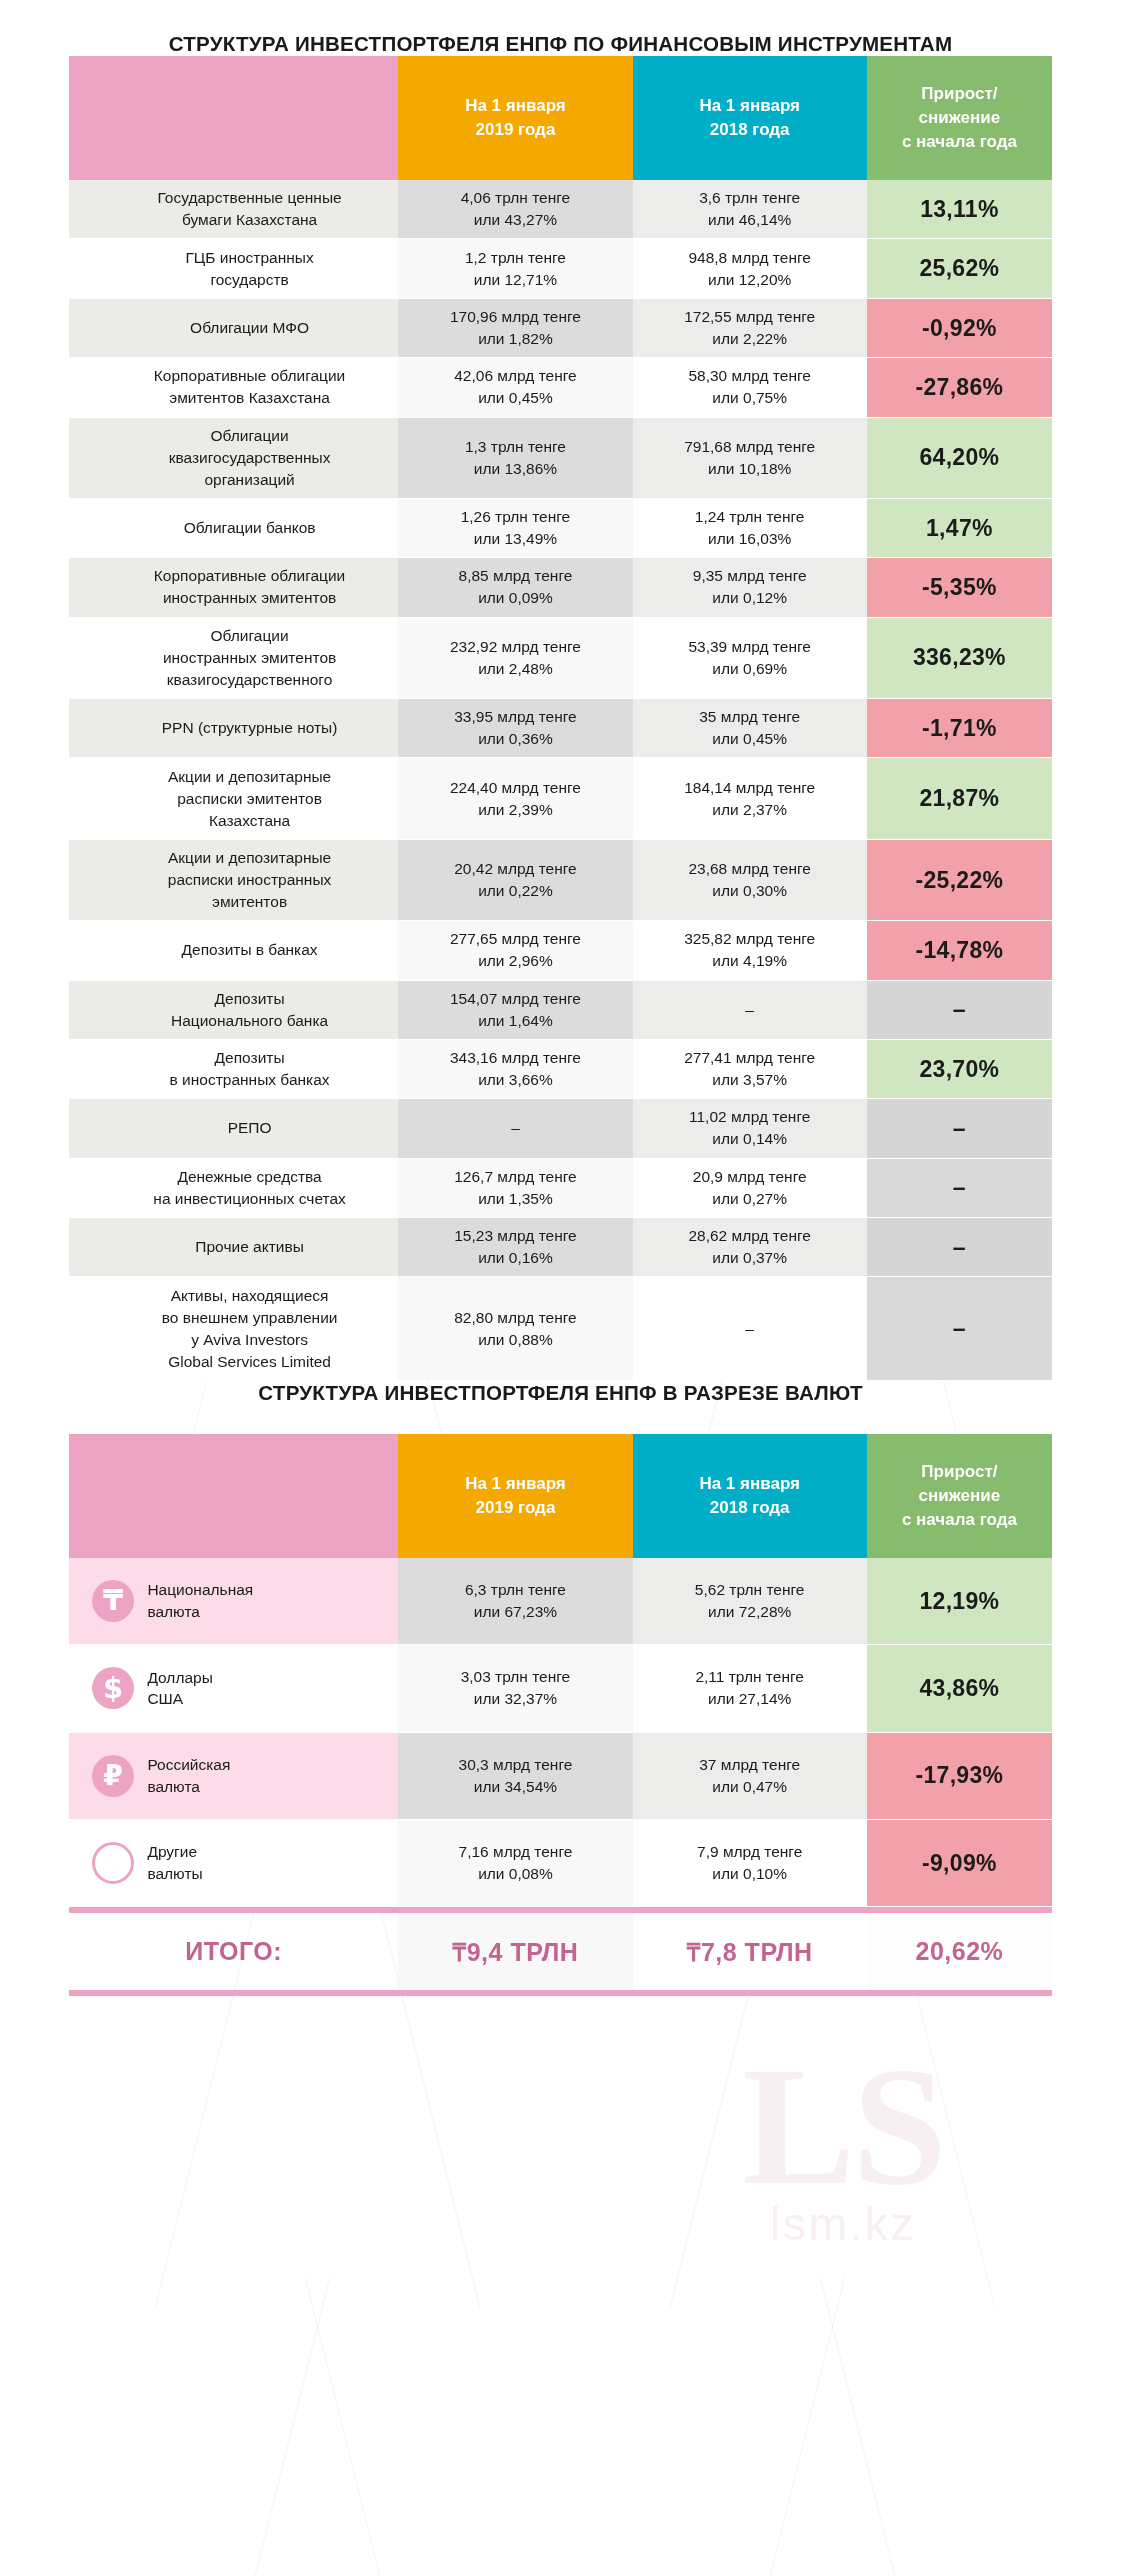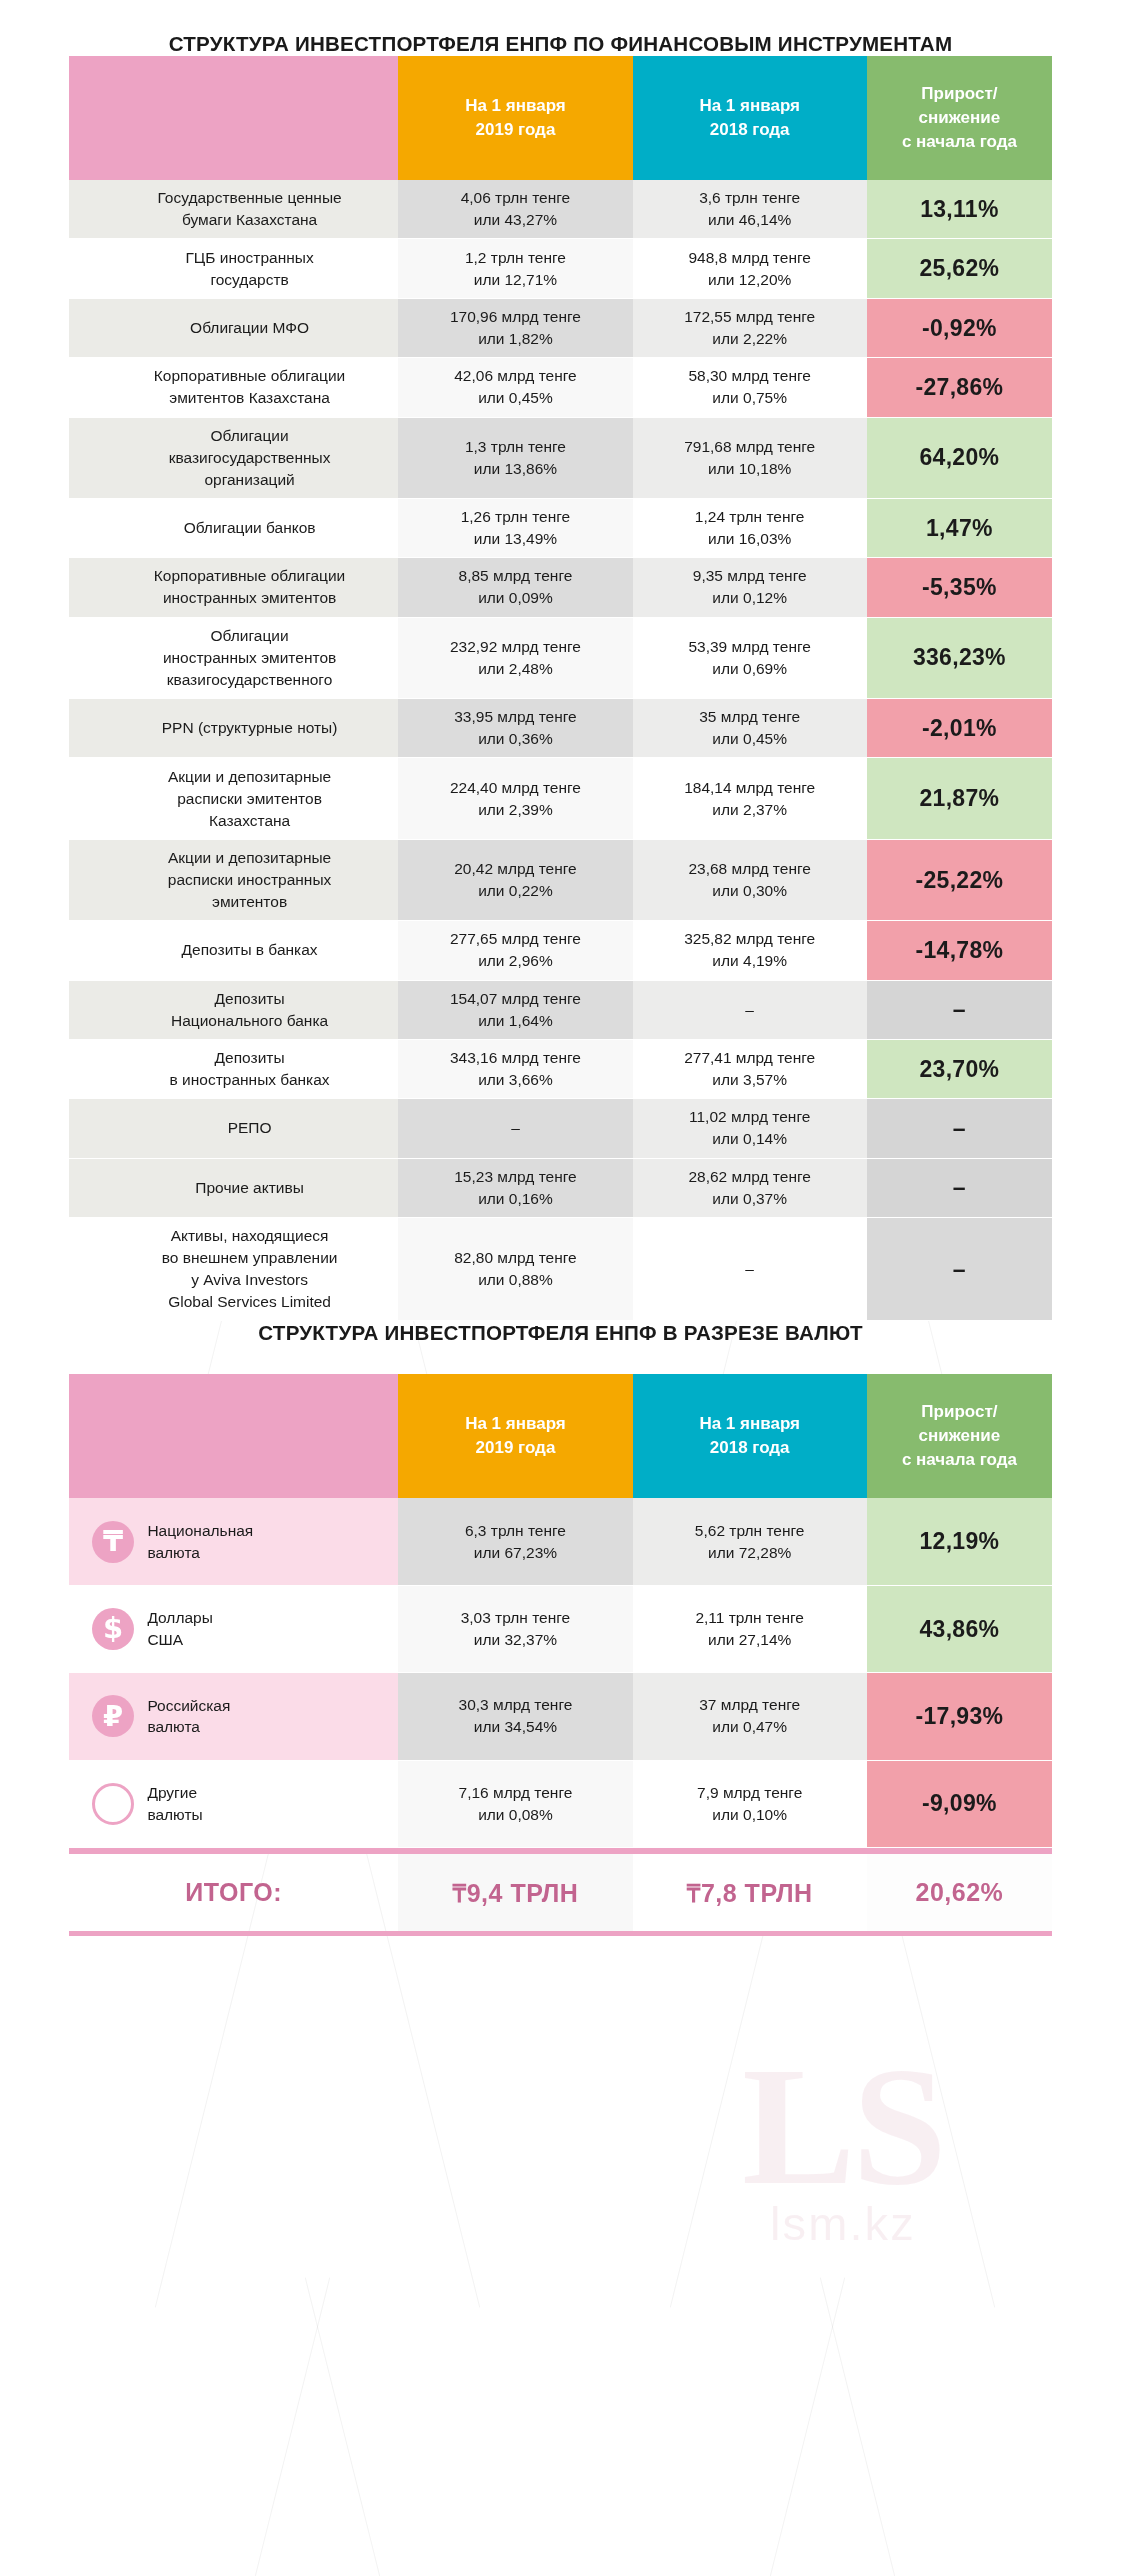--- a/index.html
+++ b/index.html
@@ -339,21 +339,21 @@
           <td class="val v2" style="white-space: pre-line;">53,39 млрд тенге
 или 0,69%</td>
           <td class="delta pos">336,23%</td>
         </tr>
         <tr class="odd">
           <td class="label" style="white-space: pre-line;">PPN (структурные ноты)</td>
           <td class="val v1" style="white-space: pre-line;">33,95 млрд тенге
 или 0,36%</td>
           <td class="val v2" style="white-space: pre-line;">35 млрд тенге
 или 0,45%</td>
-          <td class="delta neg">-2,01%</td>
+          <td class="delta neg">-1,71%</td>
         </tr>
         <tr class="even">
           <td class="label" style="white-space: pre-line;">Акции и депозитарные
 расписки эмитентов
 Казахстана</td>
           <td class="val v1" style="white-space: pre-line;">224,40 млрд тенге
 или 2,39%</td>
           <td class="val v2" style="white-space: pre-line;">184,14 млрд тенге
 или 2,37%</td>
           <td class="delta pos">21,87%</td>
@@ -391,20 +391,29 @@
 или 3,66%</td>
           <td class="val v2" style="white-space: pre-line;">277,41 млрд тенге
 или 3,57%</td>
           <td class="delta pos">23,70%</td>
         </tr>
         <tr class="odd">
           <td class="label" style="white-space: pre-line;">РЕПО</td>
           <td class="val v1" style="white-space: pre-line;">–</td>
           <td class="val v2" style="white-space: pre-line;">11,02 млрд тенге
 или 0,14%</td>
+          <td class="delta none">–</td>
+        </tr>
+        <tr class="even">
+          <td class="label" style="white-space: pre-line;">Денежные средства
+на инвестиционных счетах</td>
+          <td class="val v1" style="white-space: pre-line;">126,7 млрд тенге
+или 1,35%</td>
+          <td class="val v2" style="white-space: pre-line;">20,9 млрд тенге
+или 0,27%</td>
           <td class="delta none">–</td>
         </tr>
         <tr class="odd">
           <td class="label" style="white-space: pre-line;">Прочие активы</td>
           <td class="val v1" style="white-space: pre-line;">15,23 млрд тенге
 или 0,16%</td>
           <td class="val v2" style="white-space: pre-line;">28,62 млрд тенге
 или 0,37%</td>
           <td class="delta none">–</td>
         </tr>

